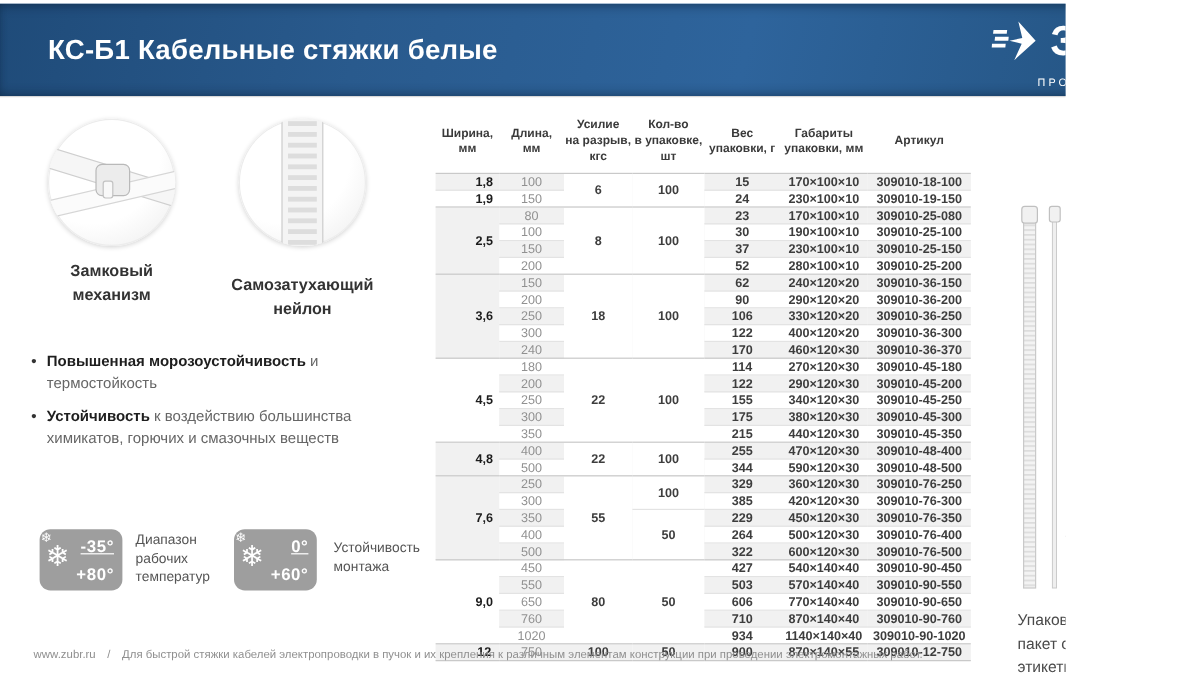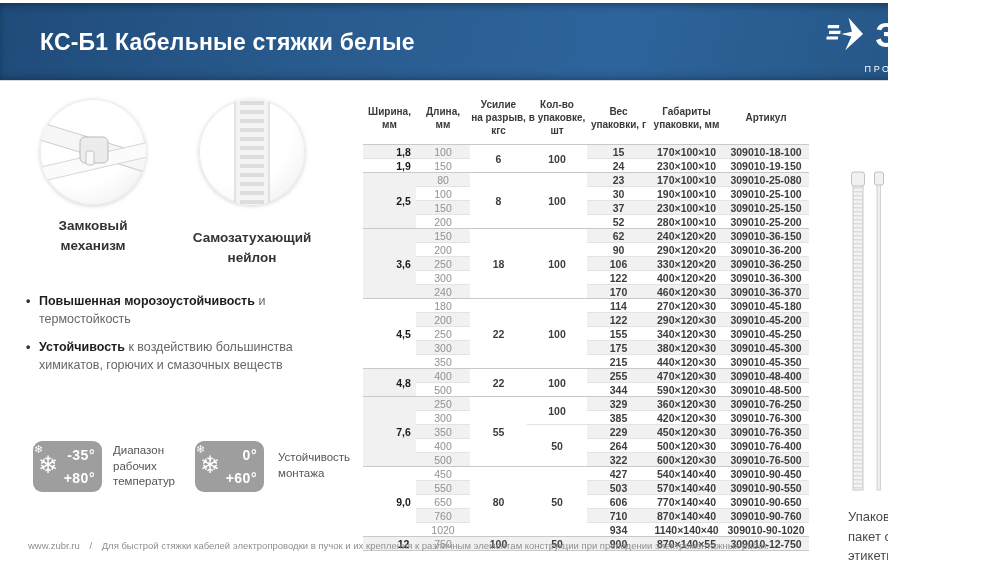--- a/index.html
+++ b/index.html
@@ -29,21 +29,21 @@
   .bullets{position:absolute;left:26px;top:292px;width:334px;}
   .bullet{position:relative;padding-left:13px;margin-bottom:10px;
        font-size:12.5px;color:#666;line-height:1.45;}
   .bullet::before{content:"•";position:absolute;left:0;top:0;color:#333;font-weight:bold;}
   .bullet b{color:#1e1e1e;}
 
   
   .badge{position:absolute;width:69px;height:51px;border-radius:9px;background:#9e9e9e;color:#fff;}
   .snow{position:absolute;left:5px;top:12px;font-size:24px;line-height:1;}
   .snow2{position:absolute;left:1px;top:3px;font-size:11px;line-height:1;}
-  .t-top{position:absolute;right:7px;top:6px;font-weight:bold;font-size:14px;letter-spacing:.5px;}
+  .t-top{position:absolute;right:7px;top:6px;font-weight:bold;font-size:14px;letter-spacing:.5px;text-decoration:underline;}
   .t-bot{position:absolute;right:7px;bottom:6px;font-weight:bold;font-size:14px;letter-spacing:.5px;}
   .badge-label{position:absolute;font-size:11.5px;color:#555;line-height:1.35;}
 
   
   .table-wrap{position:absolute;left:363px;top:95px;width:446px;}
   table{width:100%;border-collapse:collapse;table-layout:fixed;}
   thead th{font-size:10px;font-weight:bold;color:#3a3a3a;text-align:center;
        padding:3px 0 7px;line-height:1.3;border-bottom:1px solid #c9c9c9;vertical-align:middle;}
   tbody tr:nth-child(odd){background:#f1f1f1;}
   tbody td{height:13px;font-size:10.5px;text-align:center;vertical-align:middle;

